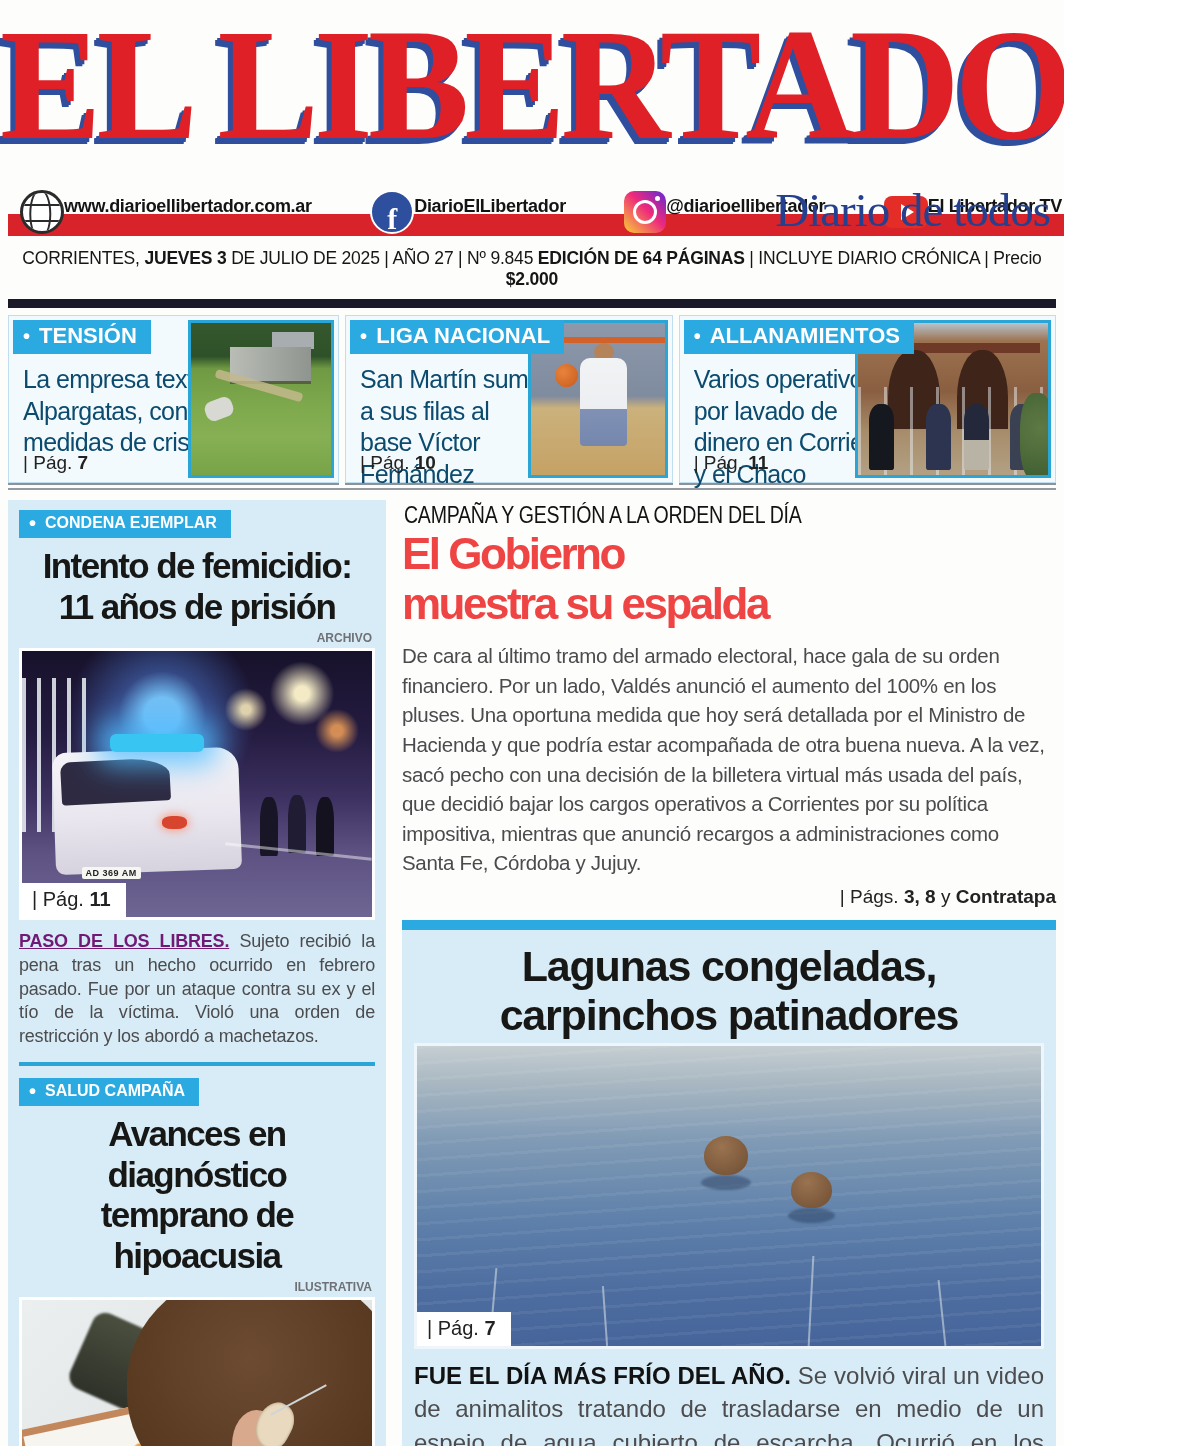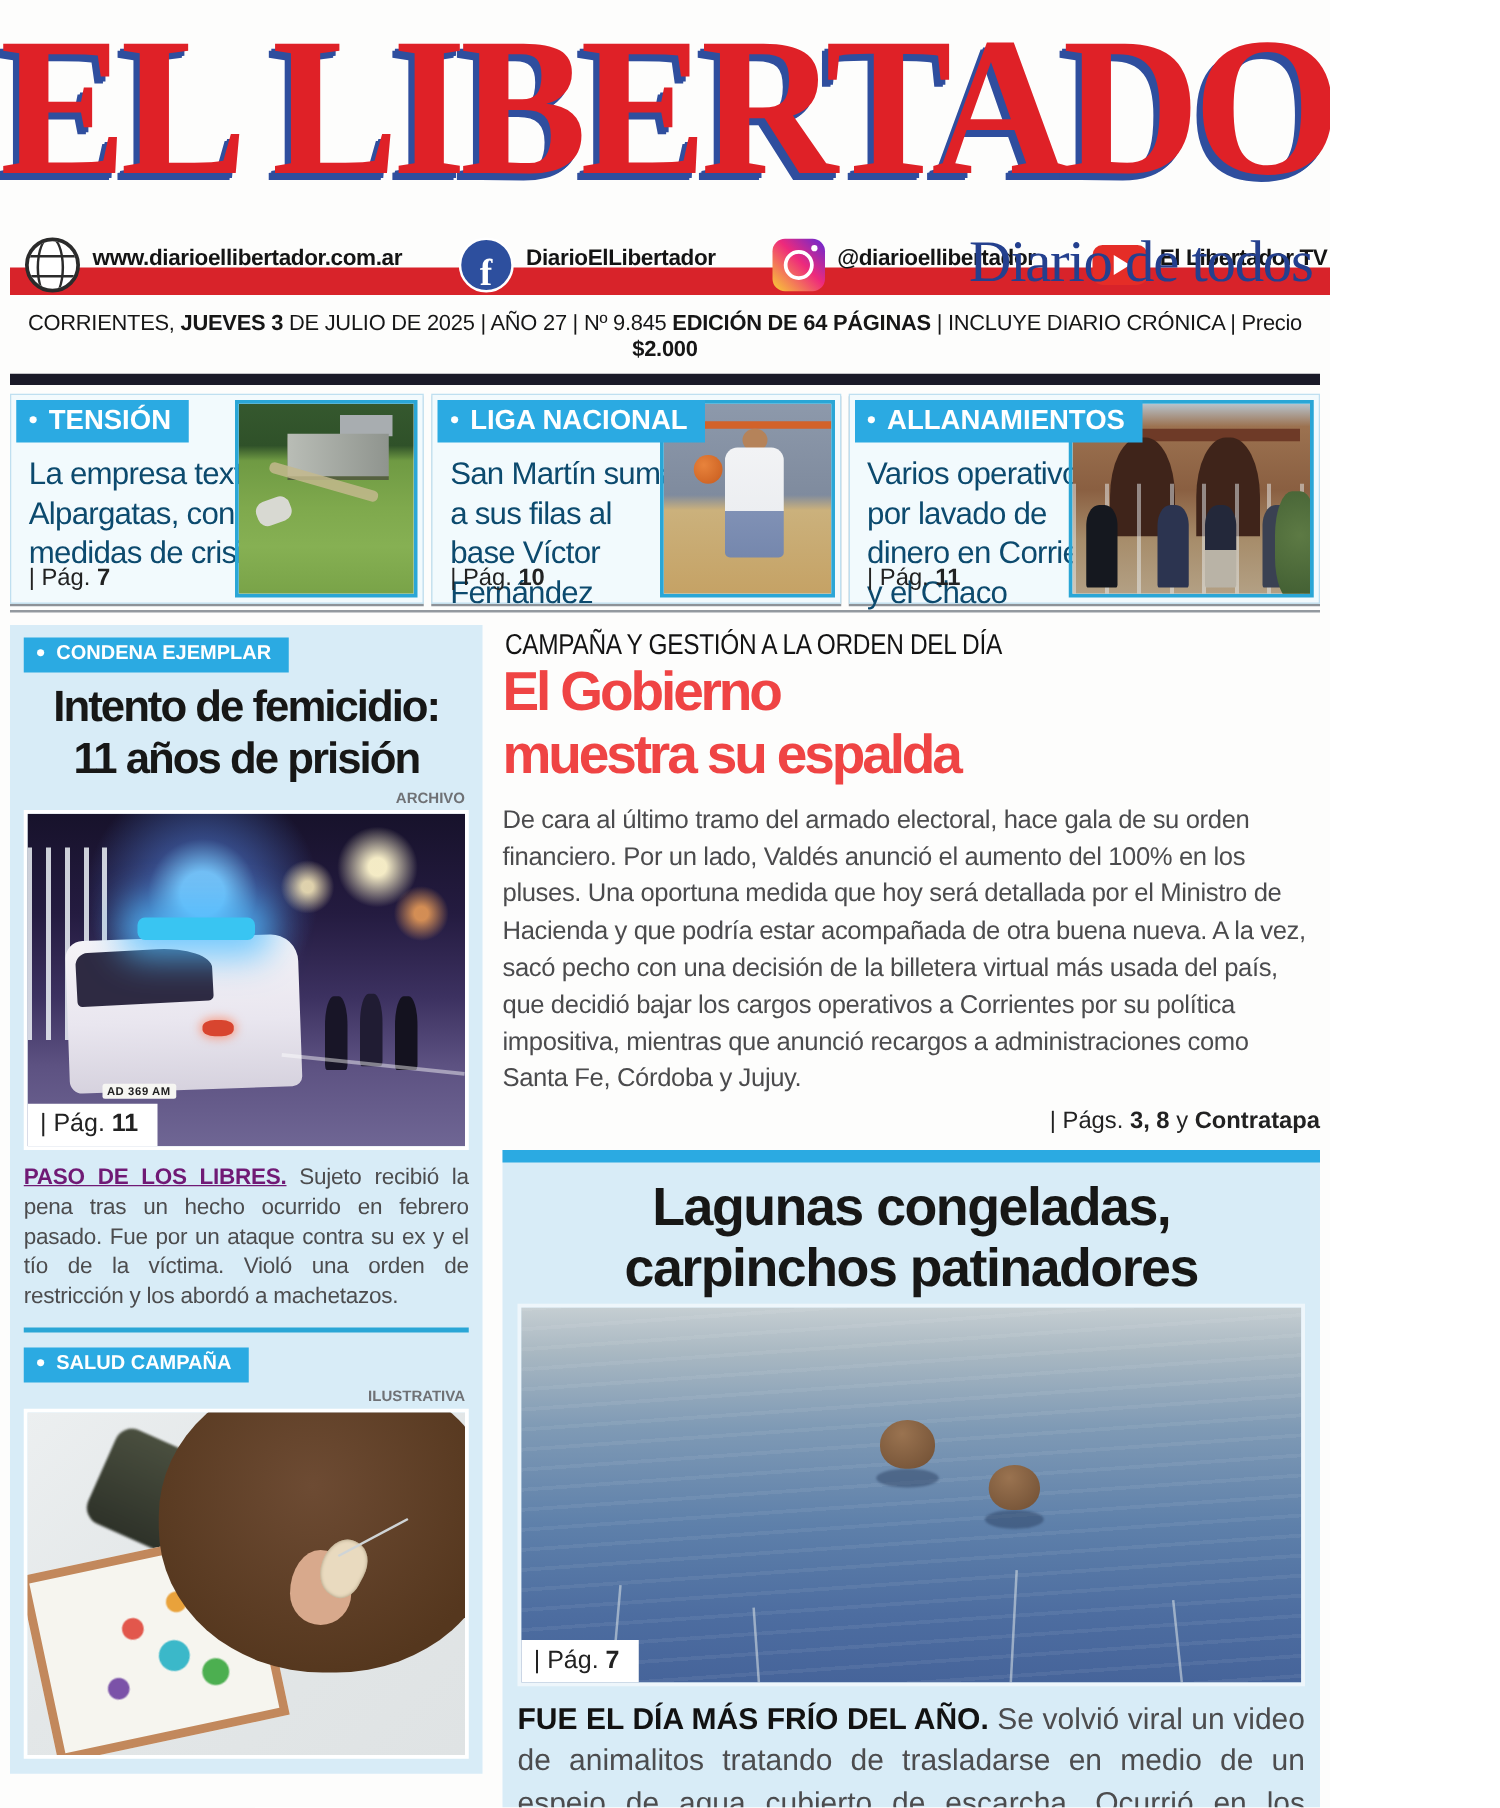--- a/index.html
+++ b/index.html
@@ -10,21 +10,21 @@
   .masthead{text-align:center;padding-top:2px;height:182px;overflow:visible;}
   .masthead-title{display:inline-block;font-family:"Liberation Serif",serif;font-weight:bold;
     font-size:152px;line-height:1.1;color:#df2127;letter-spacing:-5px;white-space:nowrap;
     transform:scaleY(1.04);text-shadow:-5px 6px 0 #2f4e9e,-3px 4px 0 #2f4e9e;}
 
   
   .social-strip{position:relative;height:56px;}
   .red-bar{position:absolute;left:8px;top:30px;width:1076px;height:22px;background:#d8232a;}
   .social-items{position:absolute;left:20px;top:0;width:1056px;height:56px;display:flex;
     align-items:center;justify-content:space-between;padding-right:14px;box-sizing:border-box;}
-  .social-group{display:flex;align-items:center;gap:10px;}
+  .social-group{display:flex;align-items:center;}
   .social-label{font-weight:bold;font-size:18px;color:#141414;position:relative;top:-6px;letter-spacing:-0.3px;}
   .icon-globe{width:44px;height:44px;border-radius:50%;background:#fff;border:3px solid #2b2b2b;
     box-sizing:border-box;position:relative;overflow:hidden;}
   .icon-globe::before{content:"";position:absolute;left:45%;top:-10%;width:46%;height:120%;
     border:2px solid #2b2b2b;border-radius:50%;transform:translateX(-50%);}
   .icon-globe::after{content:"";position:absolute;left:0;right:0;top:30%;height:36%;
     border-top:2px solid #2b2b2b;border-bottom:2px solid #2b2b2b;}
   .icon-fb{width:44px;height:44px;border-radius:50%;background:#2d4f9e;border:2px solid #fff;
     box-sizing:border-box;color:#fff;font-family:"Liberation Serif",serif;font-weight:bold;
     font-size:30px;display:flex;align-items:flex-end;justify-content:center;line-height:0.9;overflow:hidden;}
@@ -307,20 +307,24 @@
       </div>
 
       <div class="caption"><b>PASO DE LOS LIBRES.</b><span> Sujeto recibió la pena tras un hecho ocurrido en febrero pasado. Fue por un ataque contra su ex y el tío de la víctima. Violó una orden de restricción y los abordó a machetazos.</span></div>
 
       <div class="left-divider"></div>
 
       <span class="chip">
           <span class="dot">•</span>
           <span>SALUD CAMPAÑA</span>
         </span>
+      <div class="left-headline">
+        <div>Avances en diagnóstico</div>
+        <div>temprano de hipoacusia</div>
+      </div>
       <div class="credit">ILUSTRATIVA</div>
 
       <div class="photo-frame" style="height:274px;">
         <div class="art ph-child">
           <div class="c-remote"></div>
 
           <div class="c-book"></div>
           <div class="c-head"></div>
           <div class="c-ear"></div>
           <div class="c-aid"></div>

